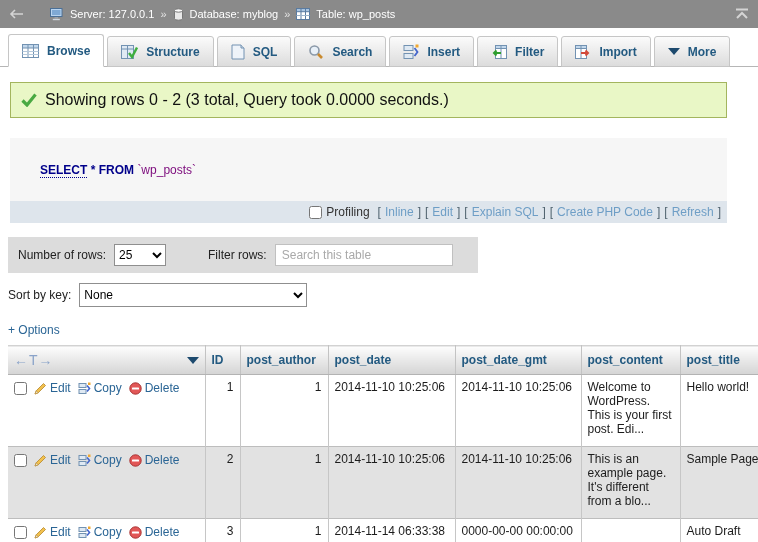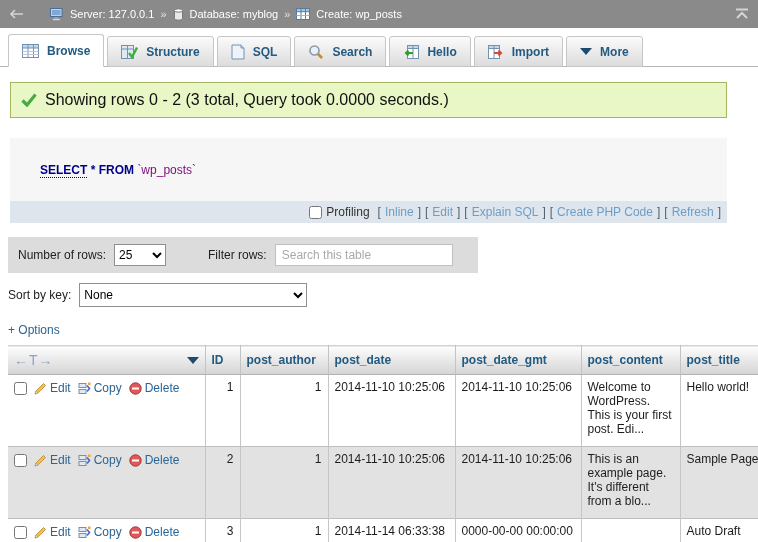--- a/index.html
+++ b/index.html
@@ -95,21 +95,21 @@
     <span class="sep">»</span>
     <span class="icon">
       <svg width="14" height="12" viewBox="0 0 14 12">
           <rect x="0.5" y="0.5" width="13" height="11" fill="#fff" stroke="#5a7ba0"></rect>
           <rect x="0.5" y="0.5" width="13" height="3.2" fill="#a8c4e0" stroke="#5a7ba0"></rect>
           <line x1="5" y1="0.5" x2="5" y2="11.5" stroke="#5a7ba0"></line>
           <line x1="9.5" y1="0.5" x2="9.5" y2="11.5" stroke="#5a7ba0"></line>
           <line x1="0.5" y1="7.5" x2="13.5" y2="7.5" stroke="#9db4cb"></line>
         </svg>
     </span>
-    <a class="crumb">Create: wp_posts</a>
+    <a class="crumb">Table: wp_posts</a>
     <span class="spacer"></span>
     <span class="icon">
       <svg width="16" height="12" viewBox="0 0 16 12">
           <line x1="2" y1="1.5" x2="14" y2="1.5" stroke="#d4d4d4" stroke-width="2"></line>
           <path d="M3 10 L8 5 L13 10" fill="none" stroke="#d4d4d4" stroke-width="2"></path>
         </svg>
     </span>
   </div>
 
   
@@ -151,28 +151,39 @@
       <span class="icon">
         <svg width="16" height="16" viewBox="0 0 16 16">
             <circle cx="6.5" cy="6.5" r="4.5" fill="#e8f0f8" stroke="#8a98a8" stroke-width="1.6"></circle>
             <line x1="10" y1="10" x2="14" y2="14" stroke="#c98a2e" stroke-width="2.6"></line>
           </svg>
       </span>
       <span>Search</span>
     </div>
     <div class="tab">
       <span class="icon">
+        <svg width="16" height="16" viewBox="0 0 16 16">
+            <rect x="1" y="1.5" width="9" height="5" fill="#dfe9f3" stroke="#7292b2"></rect>
+            <rect x="1" y="9.5" width="9" height="5" fill="#dfe9f3" stroke="#7292b2"></rect>
+            <path d="M11.5 4 l3 4 -3 4" fill="none" stroke="#4466cc" stroke-width="1.8"></path>
+            <rect x="12.5" y="0.5" width="3" height="3" fill="#f0a830"></rect>
+          </svg>
+      </span>
+      <span>Insert</span>
+    </div>
+    <div class="tab">
+      <span class="icon">
         <svg width="16" height="14" viewBox="0 0 16 14">
             <rect x="4.5" y="0.5" width="11" height="13" fill="#fff" stroke="#7292b2"></rect>
             <rect x="4.5" y="0.5" width="11" height="3" fill="#c3d8ec" stroke="#7292b2"></rect>
             <line x1="10" y1="0.5" x2="10" y2="13.5" stroke="#7292b2"></line>
             <path d="M10 8 H3 M5.5 5.5 L3 8 L5.5 10.5" stroke="#2f9e2f" stroke-width="2" fill="none"></path>
           </svg>
       </span>
-      <span>Hello</span>
+      <span>Filter</span>
     </div>
     <div class="tab">
       <span class="icon">
         <svg width="16" height="14" viewBox="0 0 16 14">
             <rect x="0.5" y="0.5" width="11" height="13" fill="#fff" stroke="#7292b2"></rect>
             <rect x="0.5" y="0.5" width="11" height="3" fill="#c3d8ec" stroke="#7292b2"></rect>
             <line x1="6" y1="0.5" x2="6" y2="13.5" stroke="#7292b2"></line>
             <path d="M6 8 H13 M10.5 5.5 L13 8 L10.5 10.5" stroke="#d24a3a" stroke-width="2" fill="none"></path>
           </svg>
       </span>

